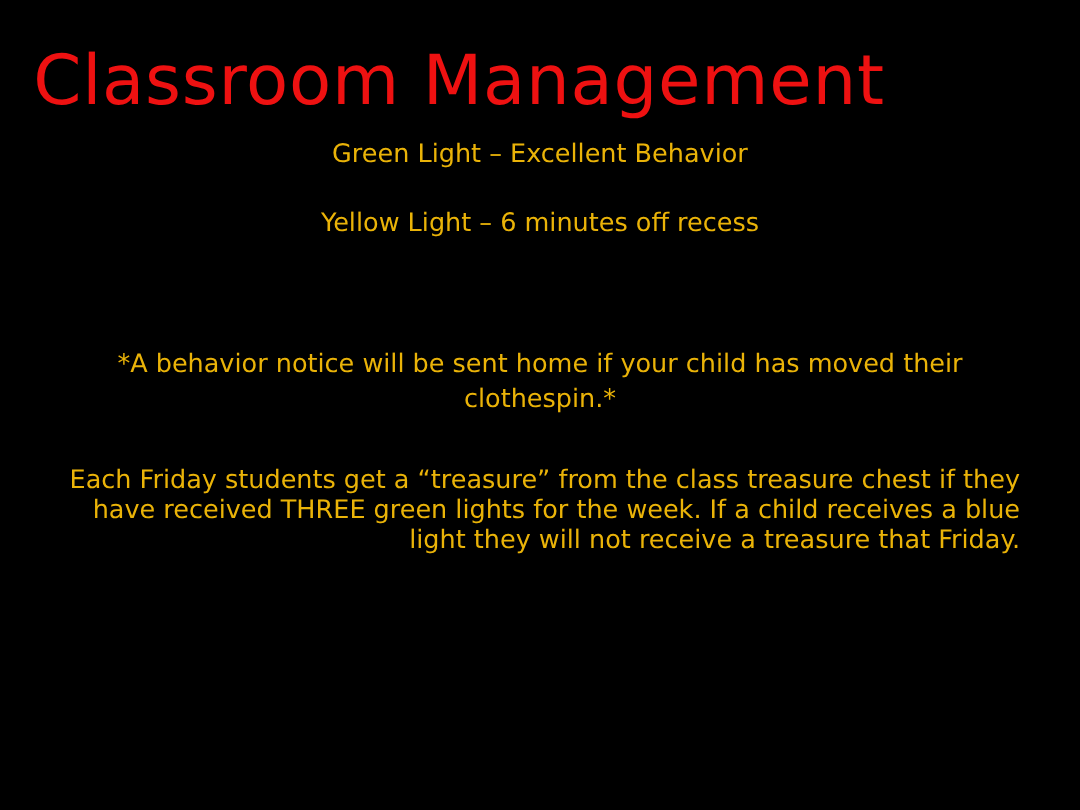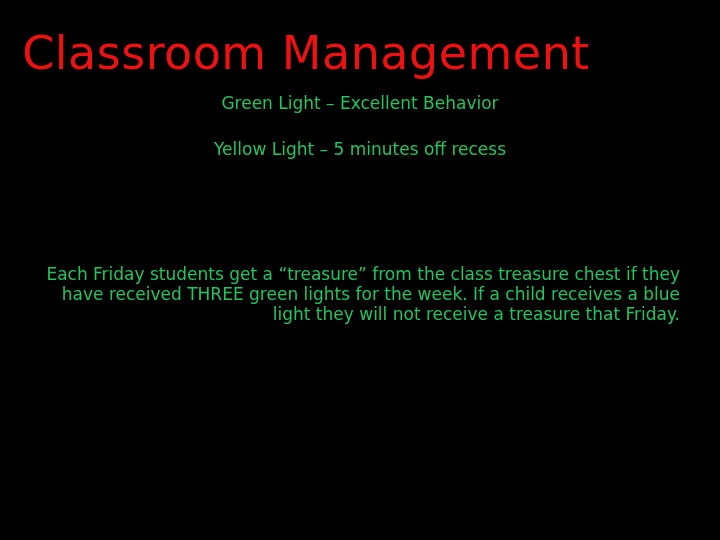--- a/index.html
+++ b/index.html
@@ -76,35 +76,36 @@
     font-size: 17px;
   }
 </style>
 </head>
 <body>
 
 <div id="slide" style="background: rgb(0, 0, 0);">
 
   <div class="slide-title" style="color: rgb(238, 17, 17);">Classroom Management</div>
 
-  <div class="body-block" style="color: #22c55e;">
+  <div class="body-block" style="color: #eab308;">
 
     <p class="rule-line">Green Light – Excellent Behavior</p>
 
     <div class="gap-sm"></div>
 
-    <p class="rule-line">Yellow Light – 5 minutes off recess</p>
+    <p class="rule-line">Yellow Light – 6 minutes off recess</p>
 
     <div class="gap-sm"></div>
 
 
     <div class="gap-sm"></div>
 
 
     <div class="gap-sm"></div>
 
+    <p class="note-line">*A behavior notice will be sent home if your child has moved their clothespin.*</p>
 
     <div class="gap-lg"></div>
 
     <p class="closing-para">Each Friday students get a “treasure” from the class treasure chest if they have received THREE green lights for the week. If a child receives a blue light they will not receive a treasure that Friday.</p>
 
   </div>
 </div>
 
 </body></html>

